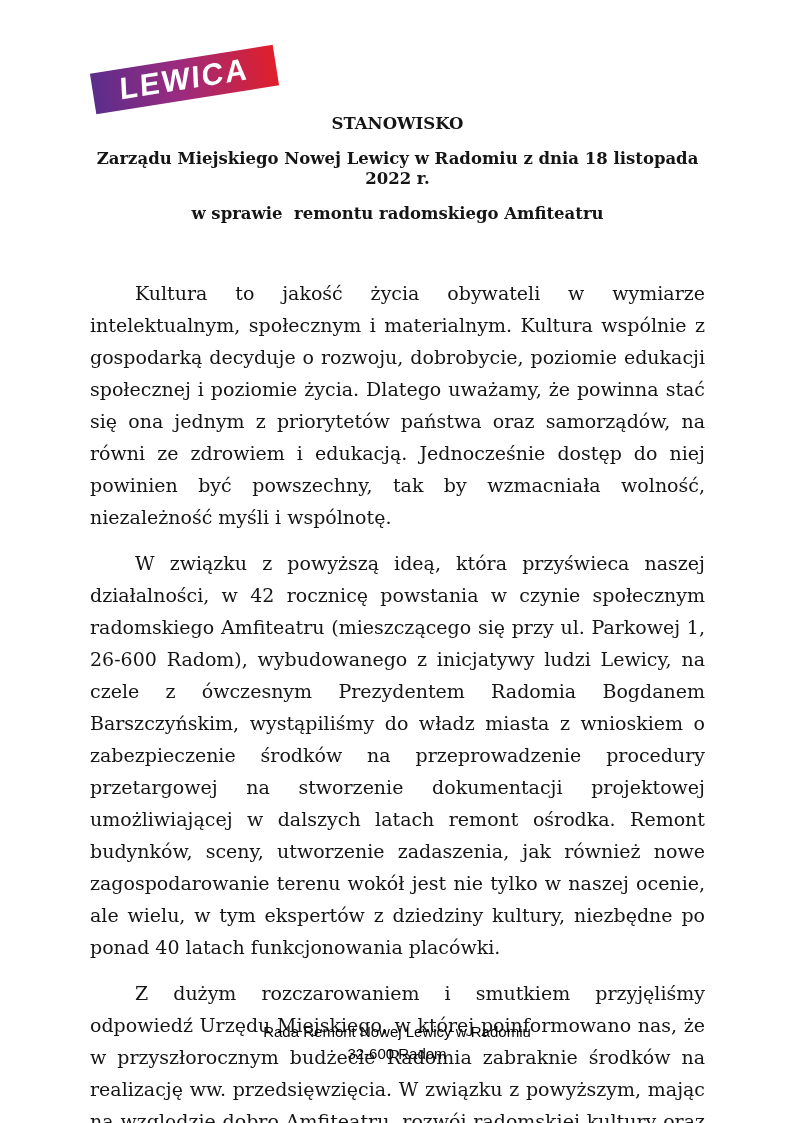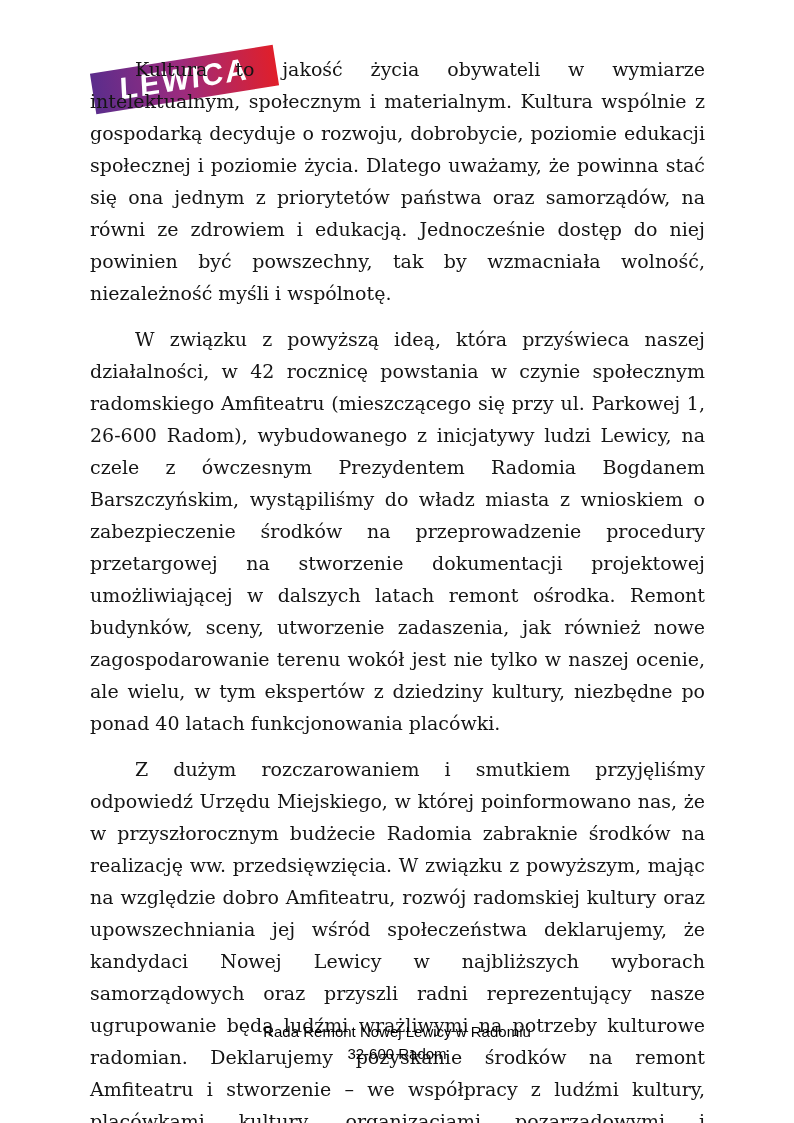--- a/index.html
+++ b/index.html
@@ -75,20 +75,25 @@
 <body>
 
 <div class="page">
 
   <div class="logo-wrap" style="--logo-left: #5b2d8c; --logo-mid: #9c2b7e; --logo-right: #e01f2a;">
     <span class="logo-text">LEWICA</span>
   </div>
 
   <div class="content">
 
+    <div class="headings">
+      <div class="heading">STANOWISKO</div>
+      <div class="heading">Zarządu Miejskiego Nowej Lewicy w Radomiu z dnia 18 listopada 2022 r.</div>
+      <div class="heading subject">w sprawie  remontu radomskiego Amfiteatru</div>
+    </div>
 
     <div class="body-text">
       <p>Kultura to jakość życia obywateli w wymiarze intelektualnym, społecznym i materialnym. Kultura wspólnie z gospodarką decyduje o rozwoju, dobrobycie, poziomie edukacji społecznej i poziomie życia. Dlatego uważamy, że powinna stać się ona jednym z priorytetów państwa oraz samorządów, na równi ze zdrowiem i edukacją. Jednocześnie dostęp do niej powinien być powszechny, tak by wzmacniała wolność, niezależność myśli i wspólnotę.</p>
       <p>W związku z powyższą ideą, która przyświeca naszej działalności, w 42 rocznicę powstania w czynie społecznym radomskiego Amfiteatru (mieszczącego się przy ul. Parkowej 1, 26-600 Radom), wybudowanego z inicjatywy ludzi Lewicy, na czele z ówczesnym Prezydentem Radomia Bogdanem Barszczyńskim, wystąpiliśmy do władz miasta z wnioskiem o zabezpieczenie środków na przeprowadzenie procedury przetargowej na stworzenie dokumentacji projektowej umożliwiającej w dalszych latach remont ośrodka. Remont budynków, sceny, utworzenie zadaszenia, jak również nowe zagospodarowanie terenu wokół jest nie tylko w naszej ocenie, ale wielu, w tym ekspertów z dziedziny kultury, niezbędne po ponad 40 latach funkcjonowania placówki.</p>
       <p>Z dużym rozczarowaniem i smutkiem przyjęliśmy odpowiedź Urzędu Miejskiego, w której poinformowano nas, że w przyszłorocznym budżecie Radomia zabraknie środków na realizację ww. przedsięwzięcia. W związku z powyższym, mając na względzie dobro Amfiteatru, rozwój radomskiej kultury oraz upowszechniania jej wśród społeczeństwa deklarujemy, że kandydaci Nowej Lewicy w najbliższych wyborach samorządowych oraz przyszli radni reprezentujący nasze ugrupowanie będą ludźmi wrażliwymi na potrzeby kulturowe radomian. Deklarujemy pozyskanie środków na remont Amfiteatru i stworzenie – we współpracy z ludźmi kultury, placówkami kultury, organizacjami pozarządowymi i wszystkimi zainteresowanymi – atrakcyjnej oferty kulturalnej Miasta.</p>
     </div>
 
   </div>
 
   <div class="footer">

